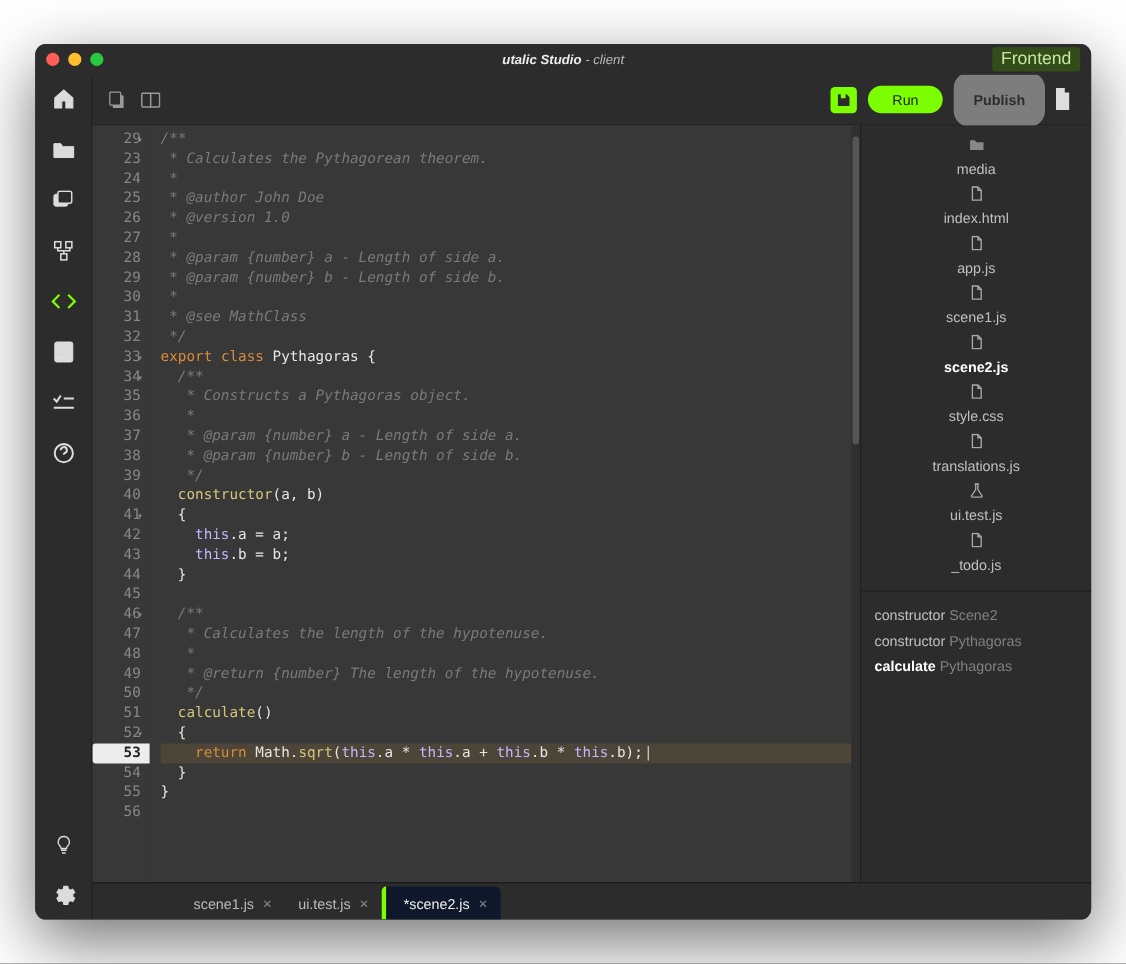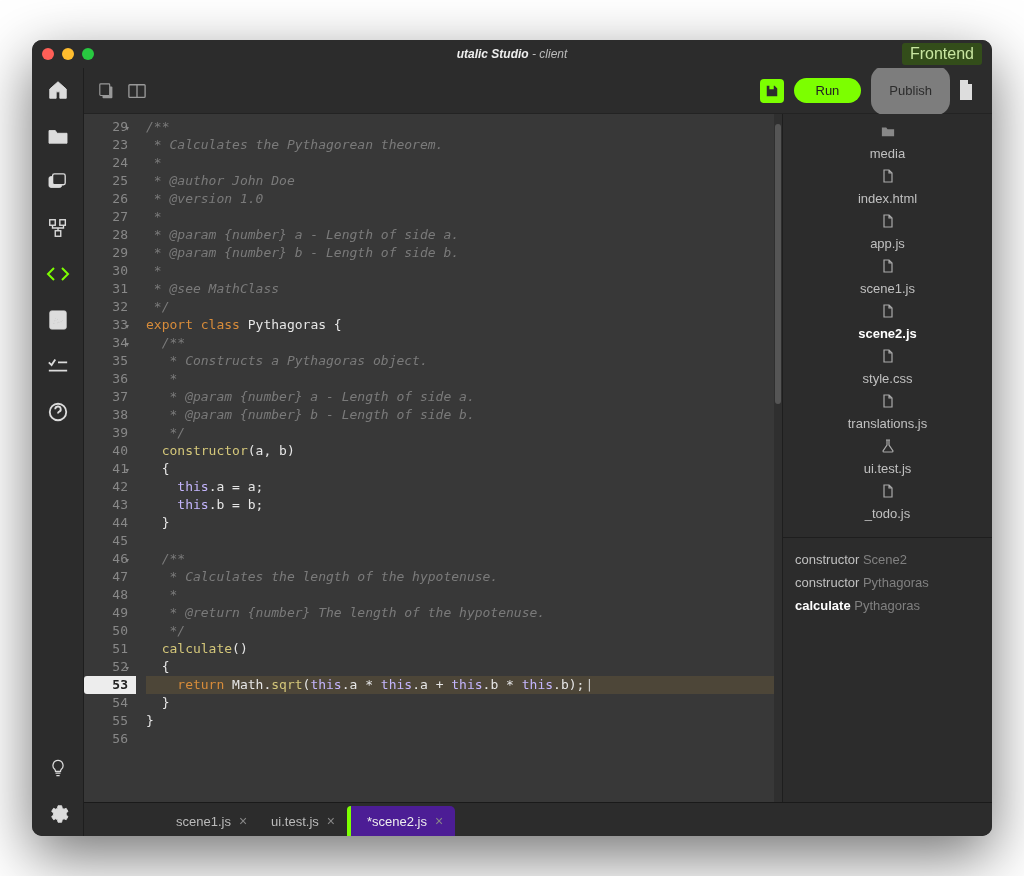--- a/index.html
+++ b/index.html
@@ -79,21 +79,21 @@
   .tb-center { flex:1; display:flex; justify-content:flex-end; gap:10px; align-items:center; }
   .btn-save {
     width:24px; height:24px; border-radius:4px; background:#7cff00;
     display:flex; align-items:center; justify-content:center; font-size:14px; color:#2c2c2c;
   }
   .btn-run {
     background:#7cff00; color:#222; font-weight:500; border:none;
     padding:5px 22px; border-radius:14px; font-size:13px; cursor:pointer;
   }
   .btn-publish {
-    background:#7d7d7d; color:#2c2c2c; font-weight:400; border:none;
+    background:#7d7d7d; color:#2c2c2c; font-weight:700; border:none;
     padding:17px 18px; border-radius:14px; font-size:13px; cursor:pointer;
   }
   .tb-right-icon { width:22px; height:22px; color:#ccc; cursor:pointer; }
   .editor-row { flex:1; display:flex; min-height:0; }
   .code-pane { flex:1; display:flex; flex-direction:column; min-width:0; background:#383838; }
   .code-scroll { flex:1; overflow:hidden; display:flex; font-family: "Menlo","Consolas",monospace; font-size:13px; line-height:18px; position:relative; }
   .gutter {
     width:52px;
     background:#383838;
     color:#888;
@@ -127,21 +127,21 @@
     padding-left:80px;
     gap:0;
     border-top:1px solid #1a1a1a;
   }
   .tab {
     height:30px; display:flex; align-items:center; gap:8px;
     padding:0 12px; color:#bbb; font-size:13px;
     border-top-left-radius:5px; border-top-right-radius:5px;
     cursor:pointer;
   }
-  .tab.active { background:#4c1d95; color:#eee; }
+  .tab.active { background:#0f172a; color:#eee; }
   .tab.active.modified::before {
     content:""; width:4px; height:100%; background:#7cff00; display:block;
     margin-left:-12px; margin-right:8px; border-top-left-radius:5px;
   }
   .tab .x { color:#888; font-size:14px; }
   .right-pane {
     width:210px;
     background:#2c2c2c;
     border-left:1px solid #1e1e1e;
     display:flex; flex-direction:column;

